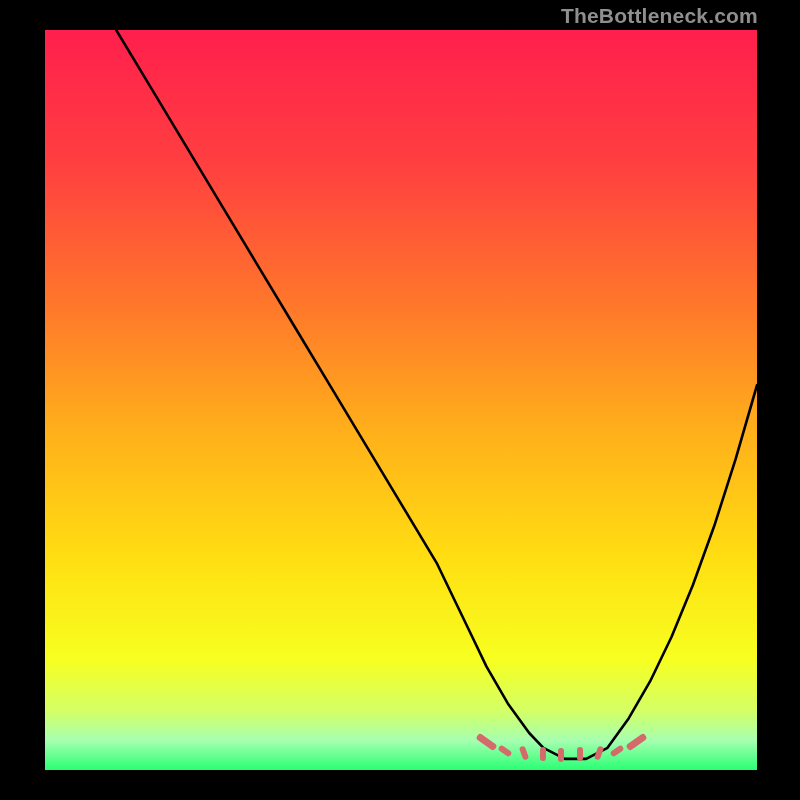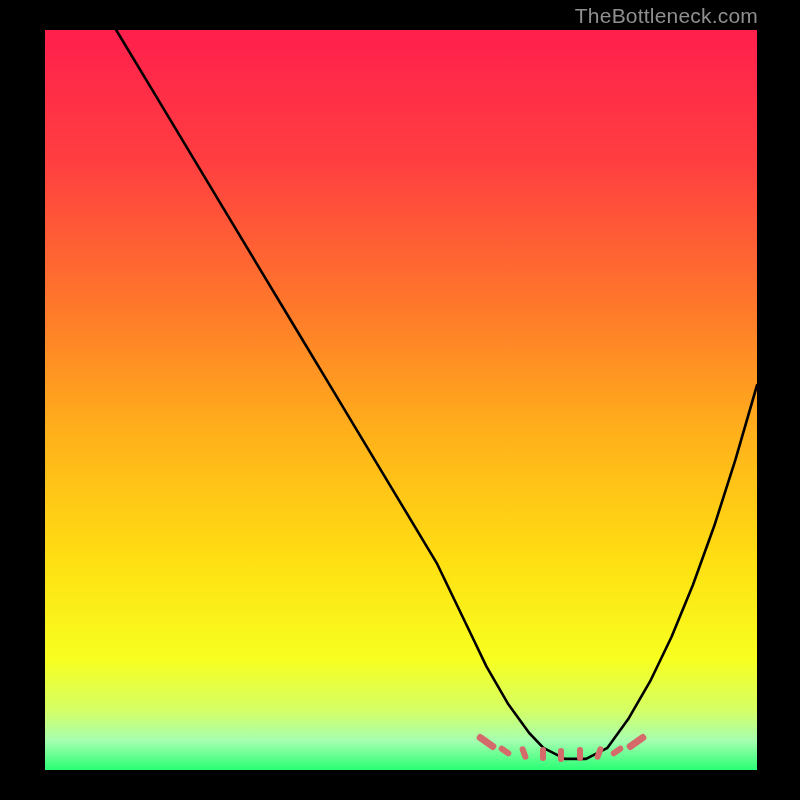--- a/index.html
+++ b/index.html
@@ -42,21 +42,21 @@
     width: 6px;
     border-radius: 3px;
     transform-origin: center;
   }
   .watermark {
     position: absolute;
     top: 4px;
     right: 42px;
     font-family: Arial, Helvetica, sans-serif;
     font-size: 21px;
-    font-weight: normal;
+    font-weight: bold;
     color: #8f8f8f;
     letter-spacing: 0.2px;
   }
 </style>
 </head>
 <body>
 
 <div class="frame">
   <div class="watermark">TheBottleneck.com</div>
 

